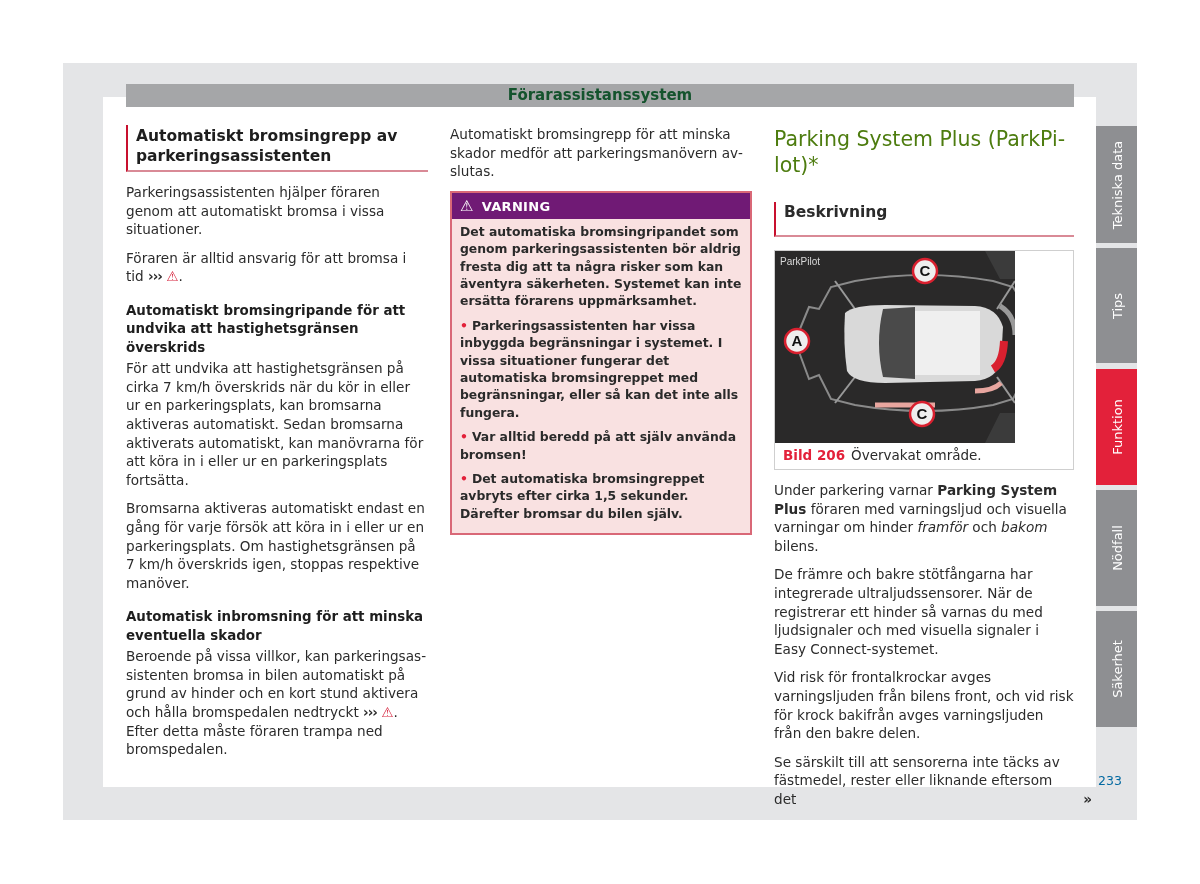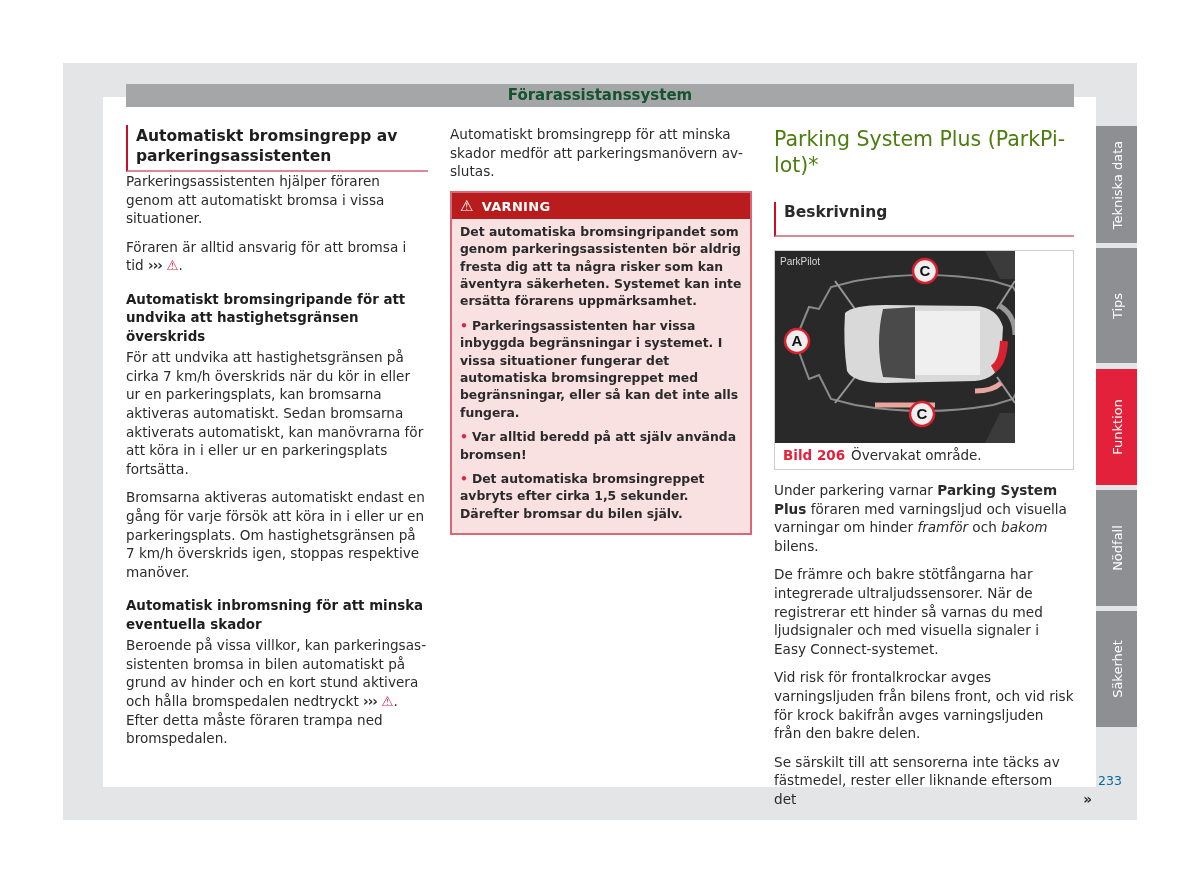--- a/index.html
+++ b/index.html
@@ -12,28 +12,28 @@
   .header-bar { position: absolute; left: 126px; top: 84px; width: 948px; height: 23px; background: #a5a6a8;
     color: #14532d; font-weight: bold; font-size: 15px; text-align: center; line-height: 23px; }
 
   .col { position: absolute; font-size: 13.6px; line-height: 18.6px; color: #2b2b2b; }
   .col1 { left: 126px; top: 125px; width: 302px; }
   .col2 { left: 450px; top: 125px; width: 302px; }
   .col3 { left: 774px; top: 125px; width: 300px; }
 
   p { margin-bottom: 10px; }
   .sec-heading { border-left: 2px solid #c8102e; border-bottom: 2px solid #d98a96; padding: 1px 0 4px 8px;
-    font-weight: bold; font-size: 15.5px; line-height: 20px; color: #1e1e1e; }
+    font-weight: bold; font-size: 15.5px; line-height: 20px; color: #1e1e1e; margin-bottom: 11px; }
   .sub-heading { font-weight: bold; font-size: 13.4px; line-height: 18.4px; color: #1e1e1e; margin-top: 16px; margin-bottom: 2px; }
 
   .arrows { font-weight: bold; letter-spacing: -1px; }
   .warn-tri { color: #d6263f; }
 
   .warning-box { margin-top: 6px; border: 2px solid #d96877; background: #f9e1e1; }
-  .warning-head { background: #b91c1c; color: #fff; font-weight: bold; font-size: 13px; height: 26px; line-height: 26px; padding-left: 8px; letter-spacing: 0.3px; }
+  .warning-head { background: #701a75; color: #fff; font-weight: bold; font-size: 13px; height: 26px; line-height: 26px; padding-left: 8px; letter-spacing: 0.3px; }
   .warning-head .tri { font-size: 15px; margin-right: 8px; }
   .warning-body { padding: 4px 8px 4px 8px; font-weight: bold; font-size: 12.4px; line-height: 17.4px; color: #2a2a2a; }
   .warning-body p { margin-bottom: 7px; }
   .bullet { color: #e3213a; margin-right: 4px; }
 
   .red-title { color: #4d7c0f; font-weight: normal; font-size: 20.5px; line-height: 26px; margin-top: 1px; margin-bottom: 24px; }
   .beskr { border-left: 2px solid #c8102e; border-bottom: 2px solid #d98a96; padding: 0 0 13px 8px; font-weight: bold; font-size: 15.5px; line-height: 20px; margin-bottom: 13px; }
 
   .figure { border: 1px solid #cfcfcf; width: 300px; }
   .fig-img { position: relative; width: 240px; height: 192px; background: #272626; overflow: hidden; }

